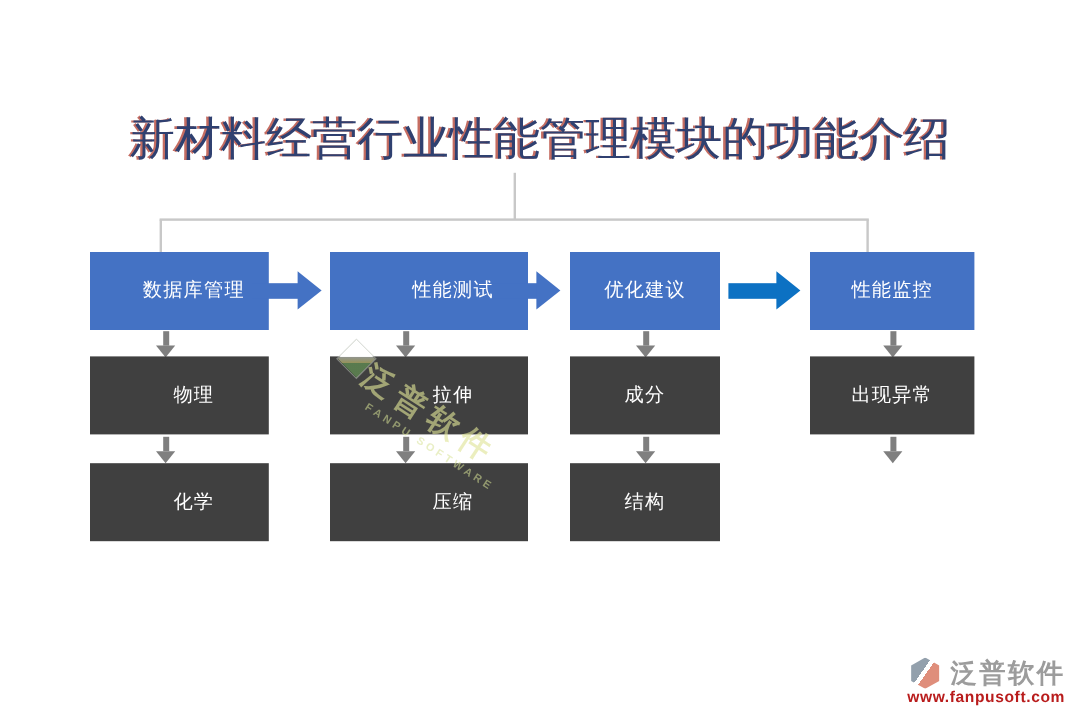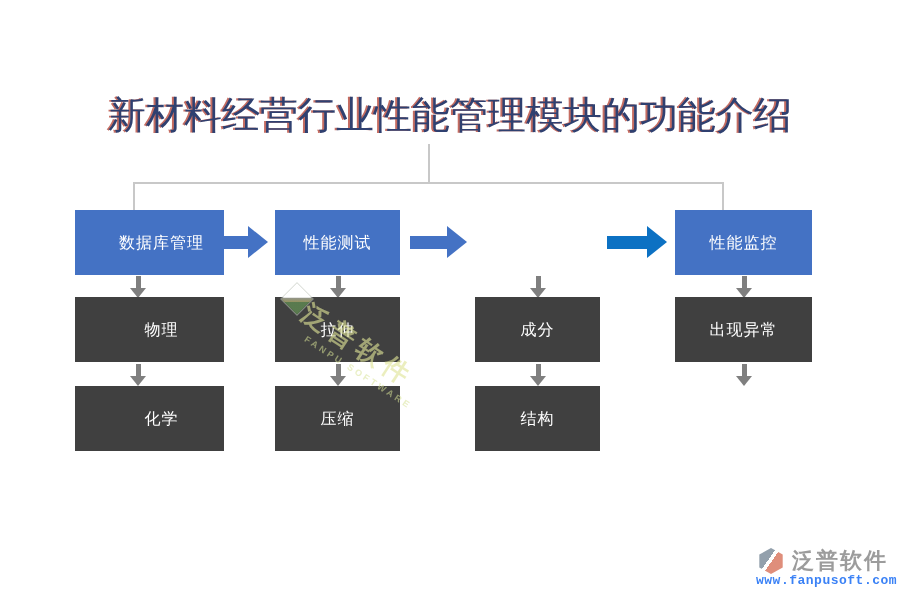--- a/index.html
+++ b/index.html
@@ -23,21 +23,21 @@
   .cl-left{left:133px;top:183px;width:2px;height:27px;}
   .cl-right{left:722px;top:183px;width:2px;height:27px;}
   
   .box{
     position:absolute;height:65px;line-height:65px;text-align:center;
     color:#fff;font-size:16px;letter-spacing:1px;
   }
   .box.header{background:#4472C4;}
   .box.item{background:#404040;}
   .c1{left:75px;width:125px;padding-left:24px;}
-  .c2{left:275px;width:125px;}
+  .c2{left:275px;width:125px;padding-left:40px;}
   .c3{left:475px;width:125px;}
   .c4{left:675px;width:137px;}
   .r0{top:210px;}
   .r1{top:297px;}
   .r2{top:386px;}
   
   .harrow{position:absolute;top:226px;height:32px;}
   .harrow .stem{position:absolute;left:0;top:10px;height:13px;right:18px;background:#4472C4;}
   .harrow .head{
     position:absolute;right:0;top:0;width:0;height:0;
@@ -75,36 +75,37 @@
   
   .footer{position:absolute;left:750px;top:544px;width:140px;}
   .fp-icon{
     position:absolute;left:8px;top:4px;width:26px;height:26px;
     clip-path:polygon(50% 0,95% 25%,95% 75%,50% 100%,5% 75%,5% 25%);
     background:linear-gradient(125deg,#93A0AC 42%,#ffffff 42%,#ffffff 52%,#DF8E7B 52%);
   }
   .fp-brand{position:absolute;left:42px;top:2px;font-size:22px;font-weight:700;
     color:#9C9C9C;letter-spacing:2px;white-space:nowrap;}
   .fp-url{position:absolute;left:6px;top:29px;font-size:13px;font-weight:700;
-    color:#3b82f6;letter-spacing:0.5px;white-space:nowrap;font-family:Liberation Mono, monospace;}
+    color:#b91c1c;letter-spacing:0.5px;white-space:nowrap;}
 </style>
 </head>
 <body>
 
 <div class="canvas">
 
   <div class="page-title">新材料经营行业性能管理模块的功能介绍</div>
 
   <div class="cline cl-top"></div>
   <div class="cline cl-bar"></div>
   <div class="cline cl-left"></div>
   <div class="cline cl-right"></div>
 
   <div class="box header c1 r0">数据库管理</div>
   <div class="box header c2 r0">性能测试</div>
+  <div class="box header c3 r0">优化建议</div>
   <div class="box header c4 r0">性能监控</div>
 
   <div class="harrow ha1">
       <div class="stem"></div>
       <div class="head"></div>
     </div>
   <div class="harrow ha2">
       <div class="stem"></div>
       <div class="head"></div>
     </div>

